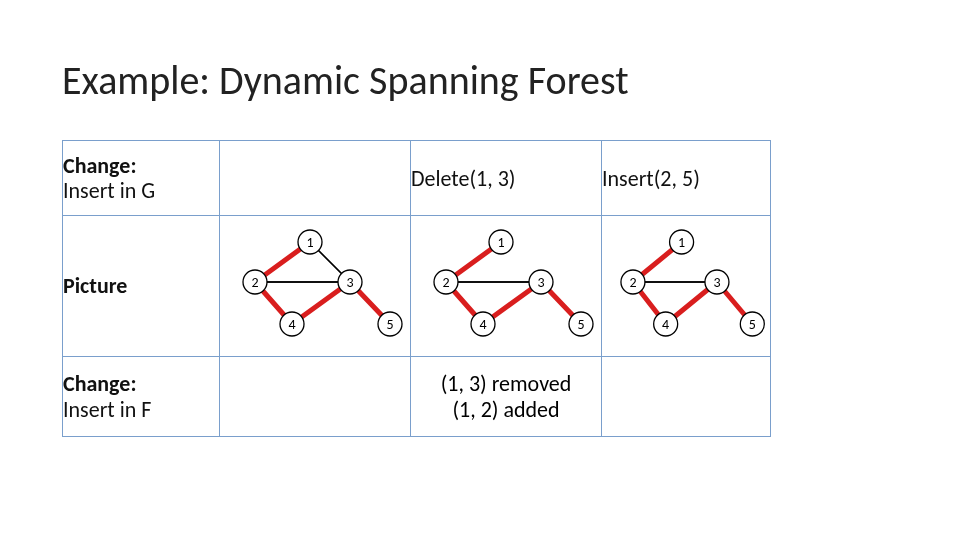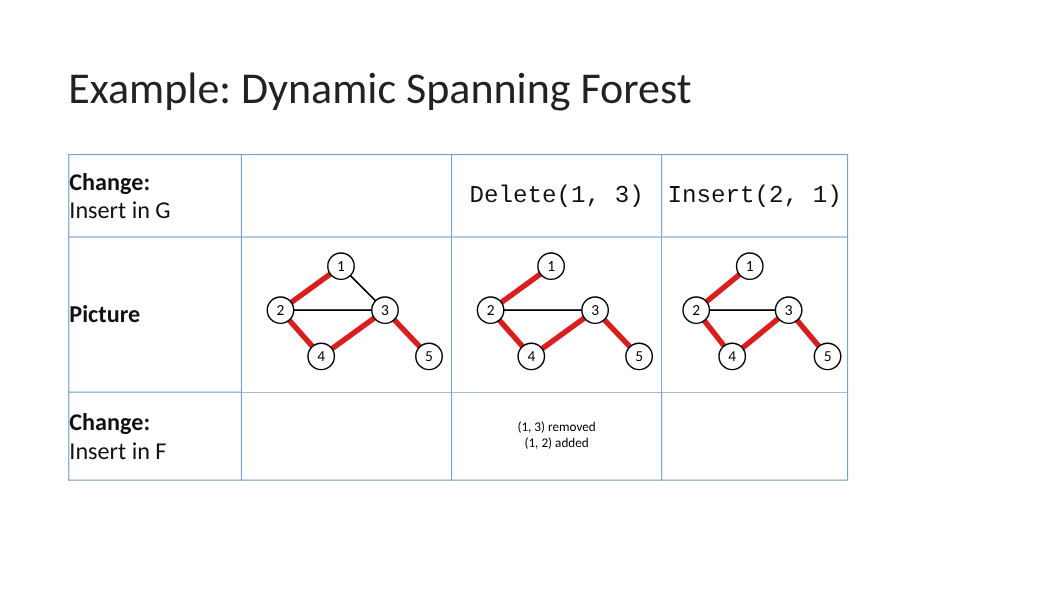--- a/index.html
+++ b/index.html
@@ -41,32 +41,30 @@
   .hdr-cell {
     text-align: left;
     padding-left: 10px;
     font-size: 22px;
     color: #111;
     line-height: 1.15;
   }
   .hdr-cell .bold { font-weight: 700; }
 
   .center-cell {
-    text-align: center;
     font-size: 22px;
     color: #111;
-    font-family: Liberation Mono, monospace;
   }
 
   .pic-cell { position: relative; }
   .graph-svg { display:block; margin:auto; }
 
   .out-text {
     text-align: center;
-    font-size: 12px;
+    font-size: 22px;
     line-height: 1.15;
   }
 
   .node-c { fill:#fff; stroke:#000; stroke-width:1.3; }
   .node-t { font-size:14px; font-family:Calibri,Arial,sans-serif; dominant-baseline:central; text-anchor:middle; }
   .edge-plain { stroke:#000; stroke-width:1.3; fill:none; }
   .edge-tree  { stroke:#d91e1e; stroke-width:5; fill:none; stroke-linecap:round; }
 </style>
 </head>
 <body>
@@ -76,21 +74,21 @@
 <table class="grid">
 
   <tbody>
       <tr class="row-hdr">
     <td class="col0 hdr-cell">
       <span class="bold">Change:</span><br>
       <span>Insert in G</span>
     </td>
     <td class="col1 center-cell"></td>
     <td class="col2 center-cell">Delete(1, 3)</td>
-    <td class="col3 center-cell">Insert(2, 1)</td>
+    <td class="col3 center-cell">Insert(2, 5)</td>
   </tr>
 
   <tr class="row-pic">
     <td class="col0 hdr-cell" style="text-align:left;font-weight:700;">Picture</td>
     <td class="col1 pic-cell">
       <svg class="graph-svg" width="190" height="140">
             <line x1="35" y1="66" x2="130" y2="66" class="edge-plain"></line>
             <line x1="90" y1="26" x2="130" y2="66" class="edge-plain"></line>
             <line x1="90" y1="26" x2="35" y2="66" class="edge-tree"></line>
             <line x1="35" y1="66" x2="72" y2="108" class="edge-tree"></line>

